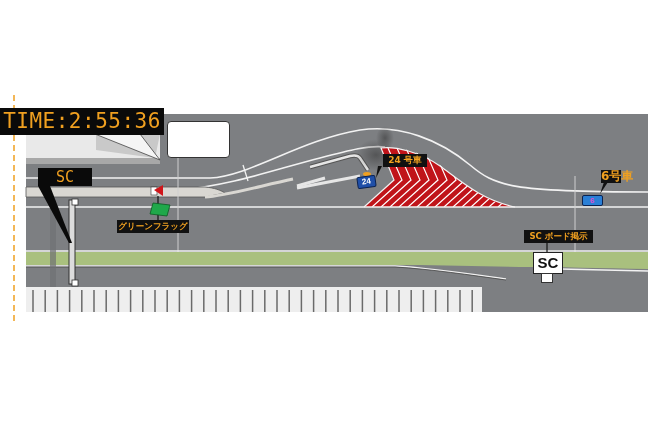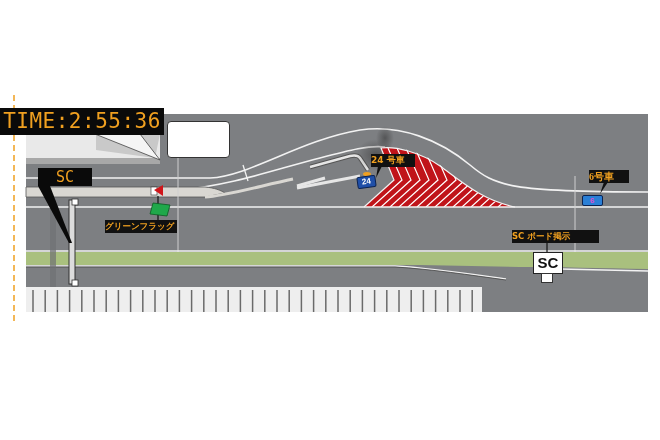--- a/index.html
+++ b/index.html
@@ -1,42 +1,42 @@
 <!DOCTYPE html>
 <html><head>
 <meta charset="utf-8">
 <style>
   html, body { margin:0; padding:0; background:#ffffff; }
   body { width:660px; height:440px; position:relative; overflow:hidden; font-family:"DejaVu Sans", sans-serif; }
   .abs { position:absolute; }
   #scene { position:absolute; left:0; top:0; width:660px; height:440px; }
   .label-box {
     position:absolute; background:#111; color:#f0a020; font-weight:bold;
-    font-family:"DejaVu Sans", sans-serif; white-space:nowrap; 
+    font-family:"DejaVu Sans", sans-serif; white-space:nowrap; text-align:center;margin-left:12px;
   }
   .time-board {
     position:absolute; left:0; top:108px; width:164px; height:27px; background:#0a0a0a;
     color:#f0a020; font-family:"DejaVu Sans Mono", monospace; font-size:21px; line-height:27px;
     letter-spacing:0.5px; text-align:center;
   }
   .sc-board-top {
     position:absolute; left:38px; top:168px; width:54px; height:18px; background:#0a0a0a;
     color:#f0a020; font-family:"DejaVu Sans Mono", monospace; font-size:15px; line-height:18px; text-align:center;
   }
   .sc-sign {
     position:absolute; left:533px; top:252px; width:28px; height:20px; background:#fff;
     border:1.5px solid #222; color:#111; font-weight:bold; font-family:"Liberation Sans", sans-serif;
     font-size:15px; line-height:20px; text-align:center;
   }
   .sc-sign-post { position:absolute; left:541px; top:273px; width:10px; height:8px; background:#fff; border:1px solid #333; }
   .white-rect { position:absolute; left:167px; top:121px; width:61px; height:35px; background:#fff; border:1.5px solid #333; border-radius:4px; }
   .green-flag-label { left:105px; top:220px; width:72px; height:13px; font-size:8.5px; line-height:13px; }
   .car24-label { left:371px; top:154px; width:44px; height:13px; font-size:9px; line-height:13px; }
-  .car6-label { left:589px; top:170px; width:40px; height:13px; font-size:10px; line-height:13px;font-family:Liberation Serif, serif; }
-  .scboard-label { left:512px; top:230px; width:87px; height:13px; font-size:8.5px; line-height:13px; }
+  .car6-label { left:589px; top:170px; width:20px; height:13px; font-size:12px; line-height:13px; }
+  .scboard-label { left:512px; top:230px; width:69px; height:13px; font-size:8.5px; line-height:13px; }
   .car { position:absolute; background:#1f4fa8; border:1px solid #0b2250; border-radius:2px; color:#fff;
     font-weight:bold; font-size:8px; line-height:10px; text-align:center; font-family:"Liberation Sans", sans-serif; }
 </style>
 </head>
 <body>
 
 <div id="scene">
 
   <svg class="abs" style="left:0;top:0" width="660" height="440" viewBox="0 0 660 440">
     <defs>

